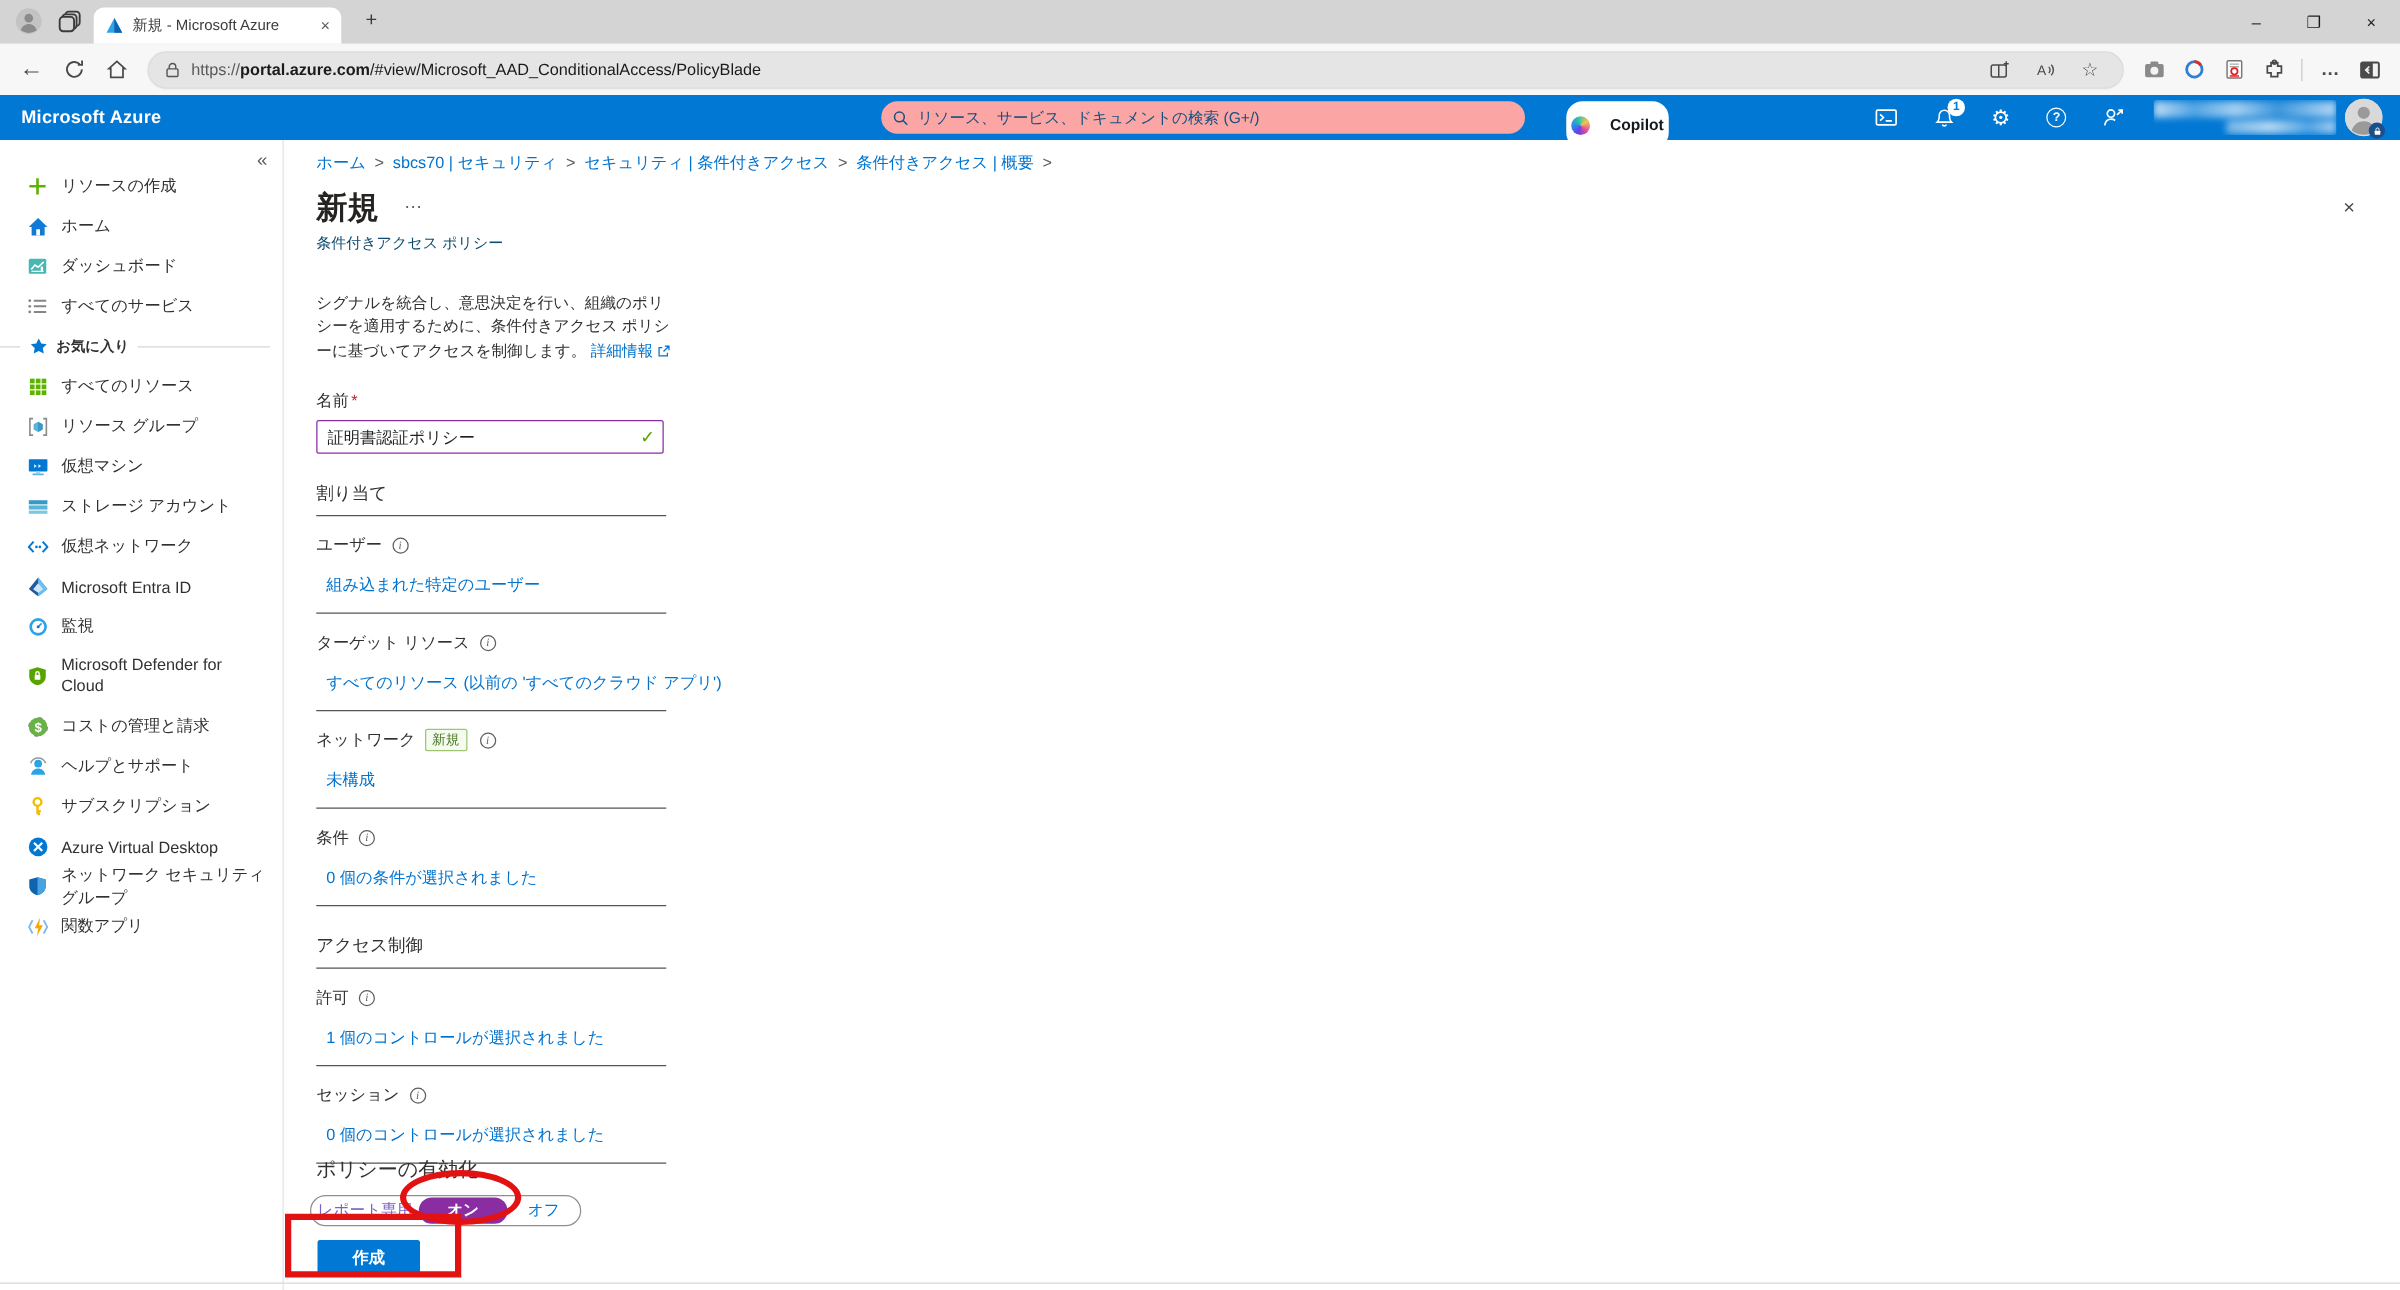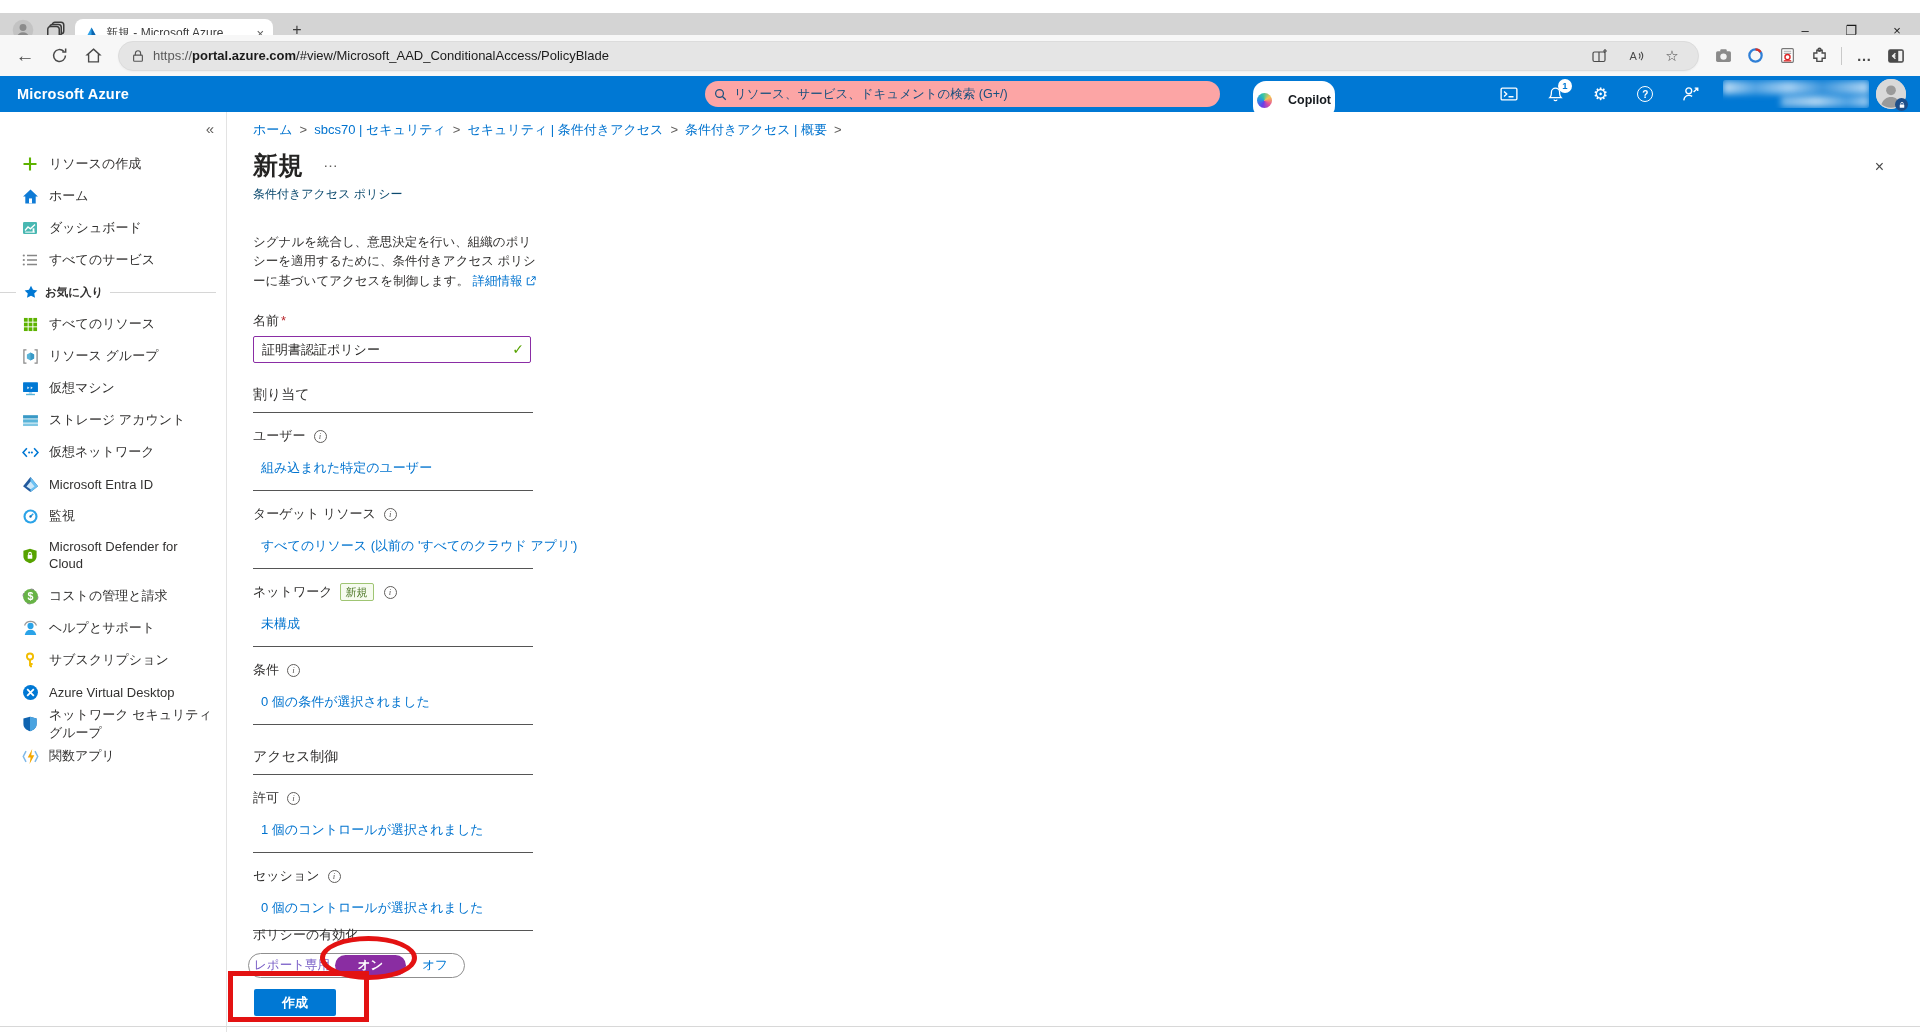--- a/index.html
+++ b/index.html
@@ -2,21 +2,21 @@
 <html lang="ja"><head>
 <meta charset="utf-8">
 <title>新規 - Microsoft Azure</title>
 <style>
   * { margin:0; padding:0; box-sizing:border-box; }
   html,body { width:1920px; height:1032px; overflow:hidden; }
   body { font-family:"Liberation Sans","DejaVu Sans",sans-serif; background:#fff; position:relative; color:#323130; }
   svg { display:block; }
 
   
-  .tabstrip { position:absolute; top:13px; left:0; width:1920px; height:35px; background:#d4d4d4; }
+  .tabstrip { position:absolute; top:0; left:0; width:1920px; height:35px; background:#d4d4d4; }
   .edge-profile { position:absolute; left:12px; top:6px; }
   .edge-workspaces { position:absolute; left:46px; top:7px; }
   .tab { position:absolute; left:75px; top:6px; width:198px; height:29px; background:#fff; border-radius:8px 8px 0 0; display:flex; align-items:center; padding:0 9px; gap:7px; }
   .tab-title { flex:1; font-size:12px; color:#3c3c3c; white-space:nowrap; overflow:hidden; }
   .tab-close { font-size:13px; color:#5f5f5f; cursor:pointer; }
   .newtab-btn { position:absolute; left:286px; top:8px; font-size:16px; color:#3c3c3c; cursor:pointer; width:22px; text-align:center; }
   .win-controls { position:absolute; right:0; top:0; height:35px; display:flex; }
   .win-btn { width:46px; height:35px; display:flex; align-items:center; justify-content:center; font-size:13px; color:#1b1b1b; cursor:pointer; }
 
   .toolbar { position:absolute; top:35px; left:0; width:1920px; height:41px; background:#f7f7f7; display:flex; align-items:center; }
@@ -49,21 +49,21 @@
   .acct-blur .b1,.acct-blur .b2 { position:absolute; left:0; filter:blur(3px); }
   .acct-blur .b1 { top:1px; width:146px; height:13px; background:linear-gradient(90deg,rgba(255,255,255,.75),rgba(150,200,240,.55) 22%,rgba(235,245,255,.7) 45%,rgba(120,180,230,.5) 68%,rgba(240,248,255,.75)); }
   .acct-blur .b2 { top:16px; left:58px; width:88px; height:11px; background:linear-gradient(90deg,rgba(190,220,245,.6),rgba(255,255,255,.7) 40%,rgba(150,200,240,.55) 75%,rgba(235,245,255,.7)); }
   .az-avatar { position:absolute; left:1876px; top:3px; width:30px; height:30px; border-radius:50%; background:#d9d9d9; cursor:pointer; }
   .az-avatar .lockb { position:absolute; right:-2px; bottom:-2px; width:13px; height:13px; border-radius:50%; background:#1d4e89; display:flex; align-items:center; justify-content:center; }
 
   
   .portal { position:absolute; top:112px; left:0; width:1920px; height:920px; display:flex; background:#fff; }
   .sidebar { width:227px; border-right:1px solid #e3e3e3; position:relative; flex:none; }
   .collapse-ic { position:absolute; right:12px; top:8px; color:#605e5c; font-size:15px; cursor:pointer; }
-  .side-list { margin-top:36px; }
+  .side-list { margin-top:21px; }
   .side-item { height:32px; display:flex; align-items:center; padding-left:21px; gap:10px; font-size:13px; color:#323130; cursor:pointer; }
   .side-item.two-line { height:48px; }
   .side-item.two-line .sl { line-height:1.3; }
   .si { width:18px; display:flex; justify-content:center; flex:none; }
   .fav-row { height:32px; display:flex; align-items:center; gap:7px; cursor:default; }
   .fav-line { height:1px; background:#d6d6d6; }
   .fav-line.l { width:16px; } .fav-line.r { flex:1; margin-right:10px; }
   .fav-label { font-size:11.5px; font-weight:700; color:#323130; }
 
   
@@ -87,21 +87,21 @@
   .group-h { margin-top:23px; font-size:14px; color:#323130; }
   .frule { border:none; border-top:1px solid #555; width:280px; margin:8px 0 0 0; }
   .field-label-row { margin-top:14px; font-size:13px; color:#323130; display:flex; align-items:center; }
   .badge-new { margin:0 2px 0 7px; font-size:11px; color:#4f7a28; border:1px solid #9fc573; background:#f6fbef; border-radius:2px; padding:0 5px; line-height:16px; }
   .info-ic { margin-left:8px; width:13px; height:13px; border:1px solid #605e5c; border-radius:50%; color:#605e5c; font-size:9px; font-style:italic; font-family:"Liberation Serif","DejaVu Serif",serif; display:inline-flex; align-items:center; justify-content:center; cursor:pointer; }
   .field-link { display:block; margin-top:14px; font-size:13px; color:#0073cf; cursor:pointer; text-decoration:none; padding-left:8px; }
   .field-rule { border:none; border-top:1px solid #555; width:280px; margin:13px 0 0 0; }
 
   
   .blade-footer { position:absolute; left:21px; top:814px; }
-  .enable-label { font-size:13px; color:#323130; padding-left:5px; }
+  .enable-label { font-size:16px; color:#323130; padding-left:5px; }
   .toggle { margin-top:9px; width:217px; height:25px; border:1px solid #8f8f8f; border-radius:13px; background:#fff; display:flex; align-items:center; }
   .tseg { font-size:12.5px; text-align:center; cursor:pointer; }
   .tseg.report { width:86px; color:#7a5fc7; }
   .tseg.on { width:71px; height:21px; line-height:21px; background:#8a2da2; color:#fff; border-radius:11px; font-weight:600; }
   .tseg.off { flex:1; color:#0078d4; }
   .create-btn { margin-top:11px; margin-left:6px; width:82px; height:27px; background:#0078d4; color:#fff; border:none; border-radius:2px; font-size:13px; font-weight:700; cursor:pointer; font-family:inherit; }
 
   
   .ann-ellipse { position:absolute; left:320px; top:936px; width:97px; height:44px; border:5px solid #e31212; border-radius:50%; z-index:60; pointer-events:none; }
   .ann-rect { position:absolute; left:228px; top:971px; width:141px; height:51px; border:5px solid #e31212; z-index:59; pointer-events:none; }

